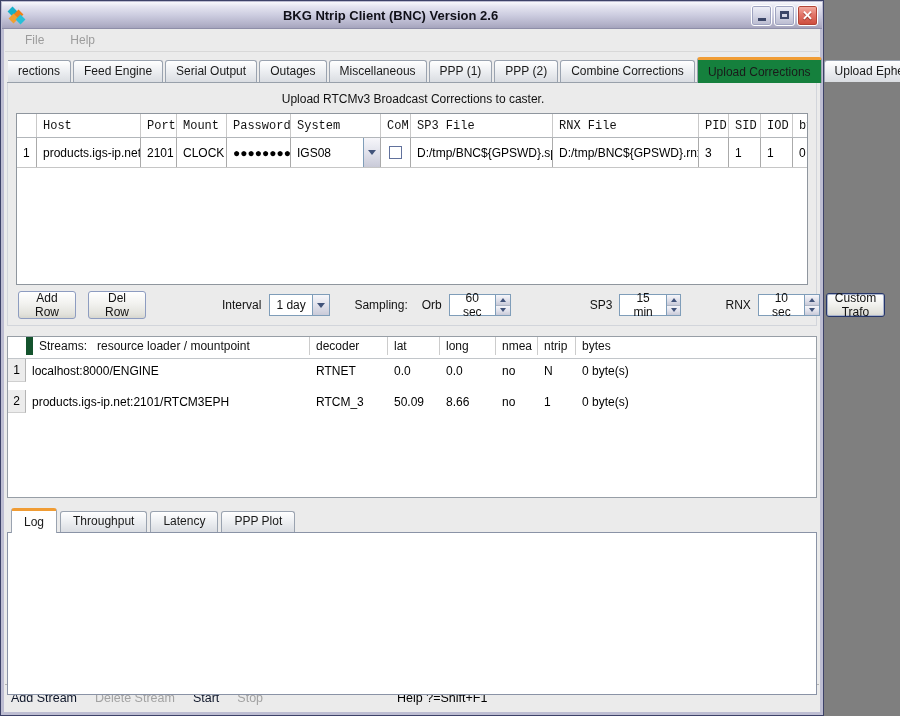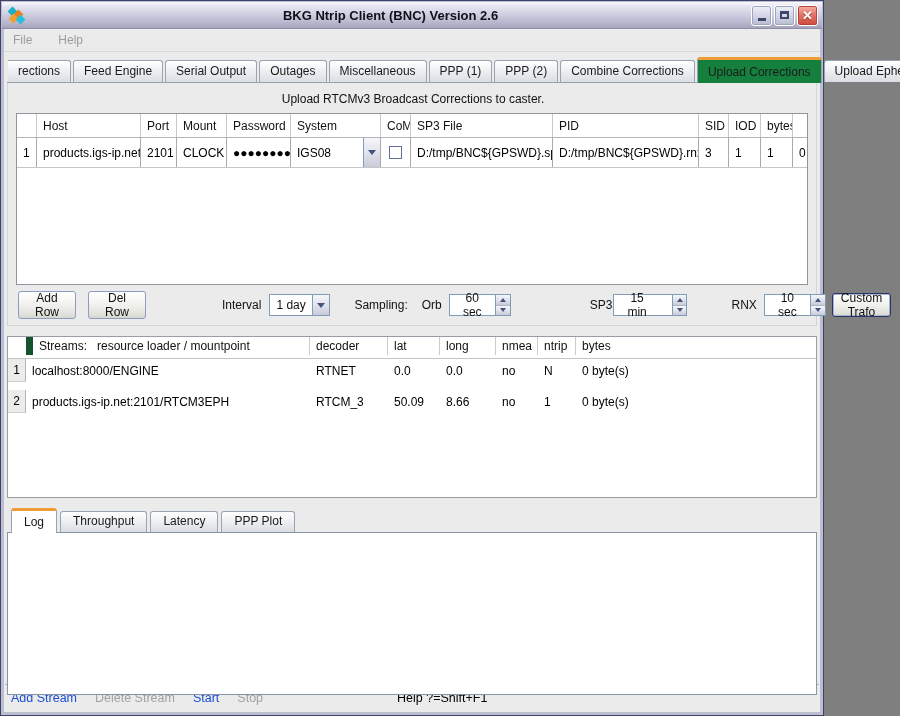--- a/index.html
+++ b/index.html
@@ -22,21 +22,21 @@
   .title-text{font-size:13px;font-weight:bold;color:#101018;flex:1 1 auto;white-space:nowrap;overflow:hidden;}
   .win-controls{display:flex;gap:2px;}
   .winbtn{width:21px;height:21px;border-radius:3px;border:1px solid #fff;display:flex;align-items:center;justify-content:center;
     background:linear-gradient(180deg,#eff0f8 0%,#d5d6e6 50%,#b9bacf 100%);box-shadow:inset 0 0 0 1px #9fa3c0;cursor:default;}
   .winbtn .min-glyph{width:8px;height:3px;background:#3c4668;align-self:flex-end;margin-bottom:4px;}
   .winbtn .max-glyph{width:9px;height:8px;border:2px solid #3c4668;border-top-width:3px;}
   .winbtn.close{background:linear-gradient(180deg,#f3b0a4 0%,#e2766a 45%,#cc4a3a 100%);box-shadow:inset 0 0 0 1px #b24436;}
   .winbtn.close .x-glyph{color:#fff;font-size:13px;font-weight:bold;line-height:1;text-shadow:0 1px 1px #8c2c20;}
 
   
-  .menubar{height:23px;margin:0 4px;display:flex;align-items:center;gap:26px;padding:0 8px;
+  .menubar{height:23px;margin:0 4px;display:flex;align-items:center;gap:26px;padding:0 20px;
     background:#ebebeb;border-bottom:1px solid #d8d8d8;}
   .menu-item{font-size:12px;color:#9c9c9c;}
 
   
   .content{margin:0 4px;padding:0 2px;}
 
   
   .tabstrip{margin-top:5px;display:flex;align-items:flex-end;position:relative;height:26px;
     border-bottom:1px solid #98a0aa;padding-left:1px;}
   .tab{height:22px;line-height:20px;padding:0 10px;font-size:12px;color:#1a1a1a;margin-right:2px;
@@ -52,21 +52,21 @@
   .scrollbtn.right{border:1px solid #a8aebc;}
   .tri-left{width:0;height:0;border-top:5px solid transparent;border-bottom:5px solid transparent;border-right:6px solid #101018;}
   .tri-right{width:0;height:0;border-top:5px solid transparent;border-bottom:5px solid transparent;border-left:6px solid #b2b6c2;}
 
   
   .tab-pane{border:1px solid #d2d5db;border-top:none;background:#ebebeb;padding:7px 8px 8px 8px;}
   .caption{font-size:12px;color:#111;margin:2px 0 7px 2px;}
 
   .utable{border:1px solid #8f969e;background:#fff;height:172px;display:flex;flex-direction:column;overflow:hidden;}
   .ugrid{display:grid;grid-template-columns:20px 104px 36px 50px 64px 90px 30px 142px 146px 30px 32px 32px 62px 1fr;}
-  .uhead{height:24px;border-bottom:1px solid #b2b6ba;}
+  .uhead{height:24px;border-bottom:1px solid #b2b6ba;font-family:Liberation Mono, monospace;}
   .uhead .hcell{font-size:12px;color:#111;display:flex;align-items:center;padding:0 6px;border-right:1px solid #c9c9c9;white-space:nowrap;overflow:hidden;}
   .uhead .hcell.nb{border-right:1px solid #c9c9c9;}
   .uhead .corner{border-right:1px solid #c9c9c9;}
   .urow{height:30px;border-bottom:1px solid #c6c6c6;}
   .urow .cell{font-size:12px;color:#000;display:flex;align-items:center;padding:0 6px;border-right:1px solid #aaaaaa;white-space:nowrap;overflow:hidden;}
   .urow .cell.rownum{justify-content:flex-start;background:#fff;}
   .urow .cell.combo-cell{padding:0;}
   .combo-val{flex:1 1 auto;padding:0 6px;display:flex;align-items:center;font-size:12px;}
   .combo-arrow{width:17px;height:100%;border-left:1px solid #7f9db9;display:flex;align-items:center;justify-content:center;
     background:linear-gradient(180deg,#f6f6fa 0%,#dfe0ea 55%,#c9cad8 100%);}
@@ -104,21 +104,21 @@
   .logtabs{margin-top:9px;display:flex;align-items:flex-end;height:25px;position:relative;z-index:2;padding-left:4px;}
   .ltab{height:21px;line-height:19px;padding:0 12px;font-size:12px;color:#1a1a1a;margin-right:3px;
     background:linear-gradient(180deg,#ffffff 0%,#eef0f3 45%,#dadde2 100%);
     border:1px solid #9aa3b0;border-bottom:none;border-radius:3px 3px 0 0;white-space:nowrap;}
   .ltab.active{background:#fff;height:25px;line-height:23px;border-top:3px solid #f09c34;margin-bottom:-1px;}
   .logbox{height:163px;border:1px solid #8a93a6;background:#fff;position:relative;z-index:1;}
 
   
   .bottombar{position:absolute;left:4px;right:4px;bottom:4px;height:27px;border-top:1px solid #b3b3b3;
     display:flex;align-items:center;padding:0 6px;font-size:12.5px;background:#ebebeb;}
-  .bb-item{margin-right:18px;color:#1d4ed8;white-space:nowrap;}
+  .bb-item{margin-right:18px;color:#0f172a;white-space:nowrap;}
   .bb-item.disabled{color:#a2a2a2;}
   .bb-help{margin-left:116px;color:#000;white-space:nowrap;}
 </style>
 </head>
 <body>
 
 <div class="window">
 
   <div class="titlebar">
     <span class="app-icon">
@@ -175,20 +175,21 @@
       <div class="utable">
         <div class="ugrid uhead">
           <div class="corner"></div>
           <div class="hcell">Host</div>
           <div class="hcell">Port</div>
           <div class="hcell">Mount</div>
           <div class="hcell">Password</div>
           <div class="hcell">System</div>
           <div class="hcell">CoM</div>
           <div class="hcell">SP3 File</div>
+          <div class="hcell">RNX File</div>
           <div class="hcell">PID</div>
           <div class="hcell">SID</div>
           <div class="hcell">IOD</div>
           <div class="hcell">bytes</div>
           <div class="hcell nb"></div>
         </div>
         <div class="ugrid urow">
           <div class="cell rownum">1</div>
           <div class="cell">products.igs-ip.net</div>
           <div class="cell">2101</div>
@@ -231,21 +232,21 @@
           <span class="spinbtns">
             <div class="up">
                 <span class="tri-up-s"></span>
               </div>
             <div>
                 <span class="tri-down-s"></span>
               </div>
           </span>
         </div>
         <span style="margin-left:79px;">SP3</span>
-        <div class="spin" style="margin-left:1px;gap:12px;">
+        <div class="spin" style="margin-left:7px;">
           <span class="sval">15 min</span>
           <span class="spinbtns">
             <div class="up">
                 <span class="tri-up-s"></span>
               </div>
             <div>
                 <span class="tri-down-s"></span>
               </div>
           </span>
         </div>

